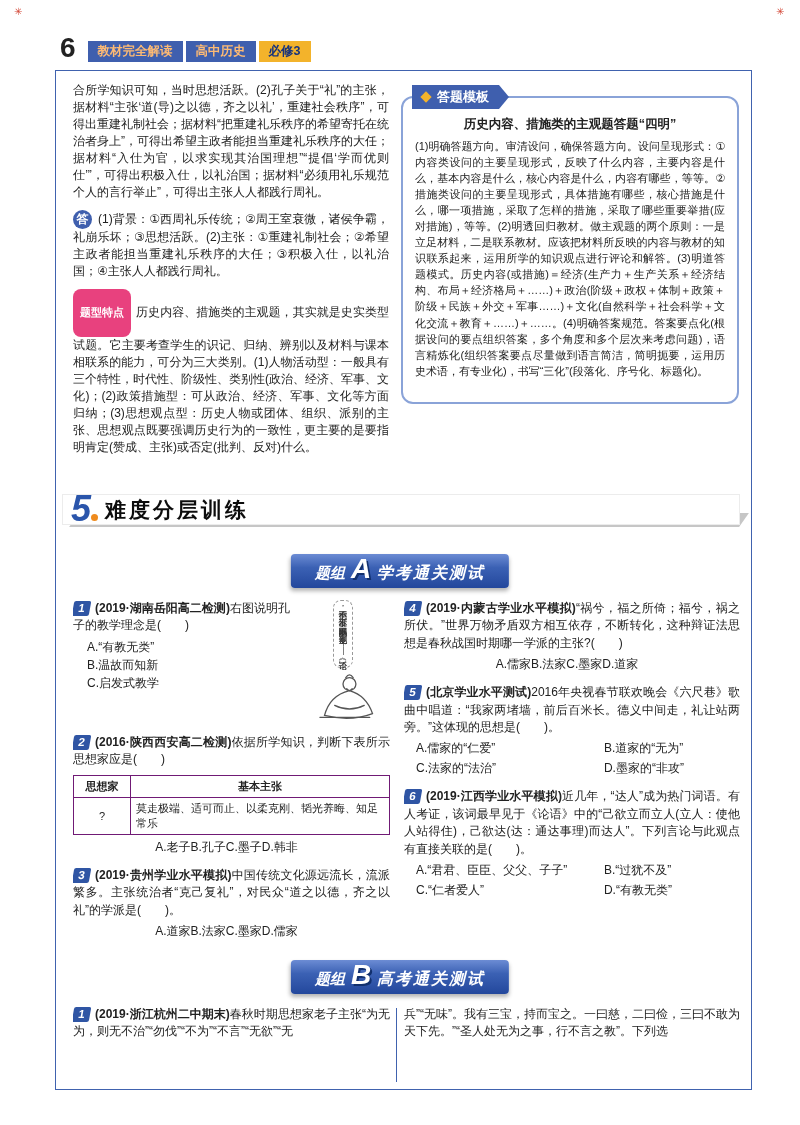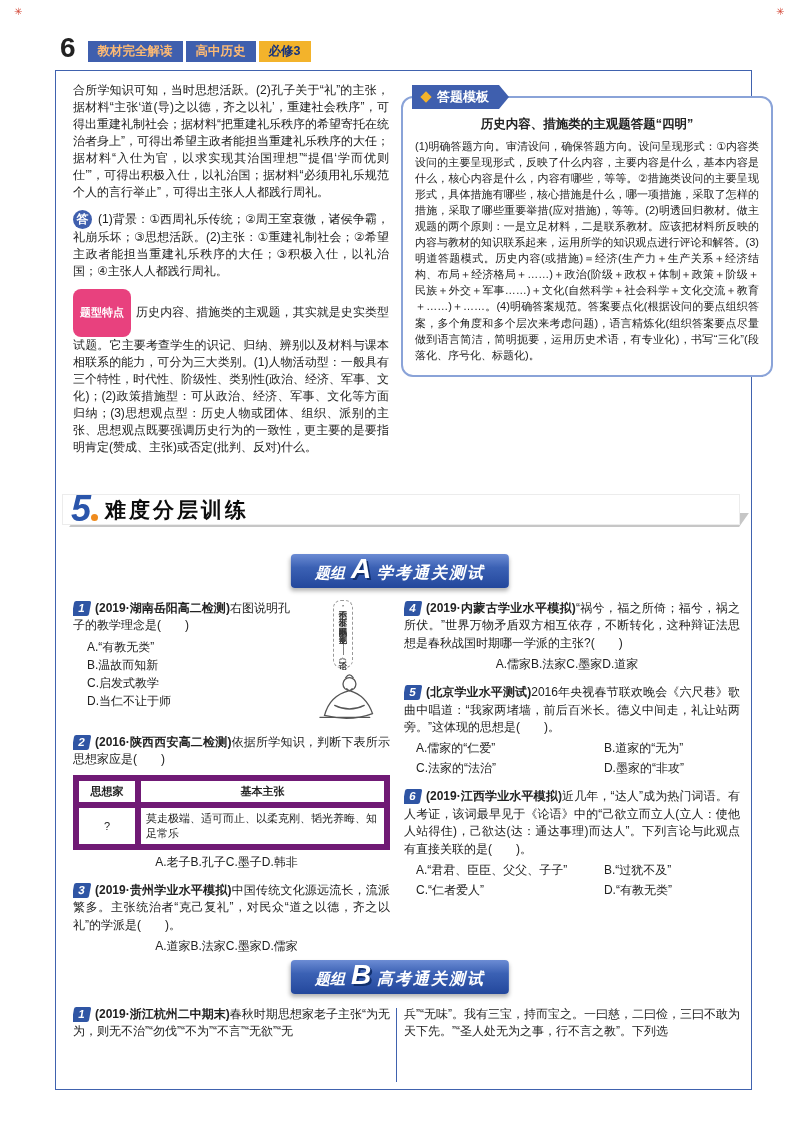--- a/index.html
+++ b/index.html
@@ -17,22 +17,22 @@
 
   .body-text{font-size:12px;line-height:1.42;text-align:justify;margin:0;}
   .left-top{position:absolute;left:73px;top:82px;width:316px;}
   .answer-block{margin-top:9px;}
   .ans-badge{display:inline-block;width:19px;height:19px;border-radius:50%;background:#3f5fae;color:#fff;
              font-size:12px;font-weight:bold;text-align:center;line-height:19px;margin-right:6px;}
   .feature{margin-top:9px;}
   .feature-badge{display:inline-block;background:#e8417e;color:#fff;font-size:11px;font-weight:bold;
              border-radius:8px;padding:16px 7px;margin-right:5px;}
 
-  .tbox{position:absolute;left:401px;top:96px;width:372px;border:2px solid #8aa3d8;border-radius:12px;
-        padding:16px 12px 12px;box-sizing:border-box;background:#fff;}
+  .tbox{position:absolute;left:401px;top:96px;width:338px;border:2px solid #8aa3d8;border-radius:12px;
+        padding:16px 12px 23px;box-sizing:border-box;background:#fff;}
   .tbox-tab{position:absolute;left:9px;top:-13px;background:#3f5fae;color:#fff;font-weight:bold;font-size:13px;
         padding:3px 20px 3px 10px;display:flex;align-items:center;
         clip-path:polygon(0 0,calc(100% - 10px) 0,100% 50%,calc(100% - 10px) 100%,0 100%);}
   .tab-icon{display:inline-block;width:8px;height:8px;background:#f3b32b;transform:rotate(45deg);margin-right:7px;}
   .tbox-title{font-size:12.5px;font-weight:bold;text-align:center;margin:2px 0 5px;}
   .tbox .small{font-size:11px;line-height:1.46;}
 
   .sec5{position:absolute;left:62px;top:494px;width:678px;height:38px;}
   .sec5-shadow{position:absolute;left:12px;right:-4px;top:19px;height:14px;background:#c6c6c6;transform:skewX(-35deg);}
   .sec5-band{position:absolute;left:0;top:0;width:100%;height:31px;background:#fff;border:1px solid #ececec;
@@ -64,21 +64,21 @@
   .opts-v{list-style:none;margin:3px 0 0;padding:0 0 0 14px;font-size:12px;line-height:1.5;}
   .opts-h{display:flex;justify-content:center;font-size:12px;margin-top:4px;padding:0 22px 0 12px;}
   .opts-grid{display:grid;grid-template-columns:58% 42%;font-size:12px;margin-top:4px;padding-left:12px;row-gap:3px;}
 
   .qfigure{float:right;width:94px;margin:0 0 2px 6px;text-align:center;}
   .quote-v{writing-mode:vertical-rl;font-size:8.5px;line-height:1.3;height:60px;display:inline-block;
         border:1px dashed #999;border-radius:8px;padding:3px 3px;color:#333;text-align:left;}
   .qfigure svg{display:block;margin:1px auto 0;}
 
   table.think{border-collapse:collapse;width:100%;margin:6px 0 2px;font-size:11px;}
-  .think th,.think td{border:6px solid #701a75;padding:3px 5px;}
+  .think th,.think td{border:1px solid #701a75;padding:3px 5px;}
   .think th{font-weight:bold;text-align:center;}
   .think td.qm{text-align:center;width:46px;}
 
   .bdivider{position:absolute;left:396px;top:1008px;height:74px;border-left:1.2px solid #4062ae;}
 </style>
 </head>
 <body>
 
 <div class="page">
   <span class="regmark l">✳</span>
@@ -136,21 +136,20 @@
             <path d="M26 35 q16 8 32 0"></path>
             <path d="M10 48 h54"></path>
           </g>
         </svg>
       </div>
       <p class="q-stem"><span class="q-num">1</span><span class="q-source">(2019·湖南岳阳高二检测)</span><span>右图说明孔子的教学理念是(　　)</span></p>
       <ul class="opts-v">
         <li>A.“有教无类”</li>
         <li>B.温故而知新</li>
         <li>C.启发式教学</li>
-        <li>D.当仁不让于师</li>
       </ul>
     </div>
 
     <div class="question">
       <p class="q-stem"><span class="q-num">2</span><span class="q-source">(2016·陕西西安高二检测)</span><span>依据所学知识，判断下表所示思想家应是(　　)</span></p>
       <table class="think">
         <tbody>
             <tr>
           <th>思想家</th>
           <th>基本主张</th>

